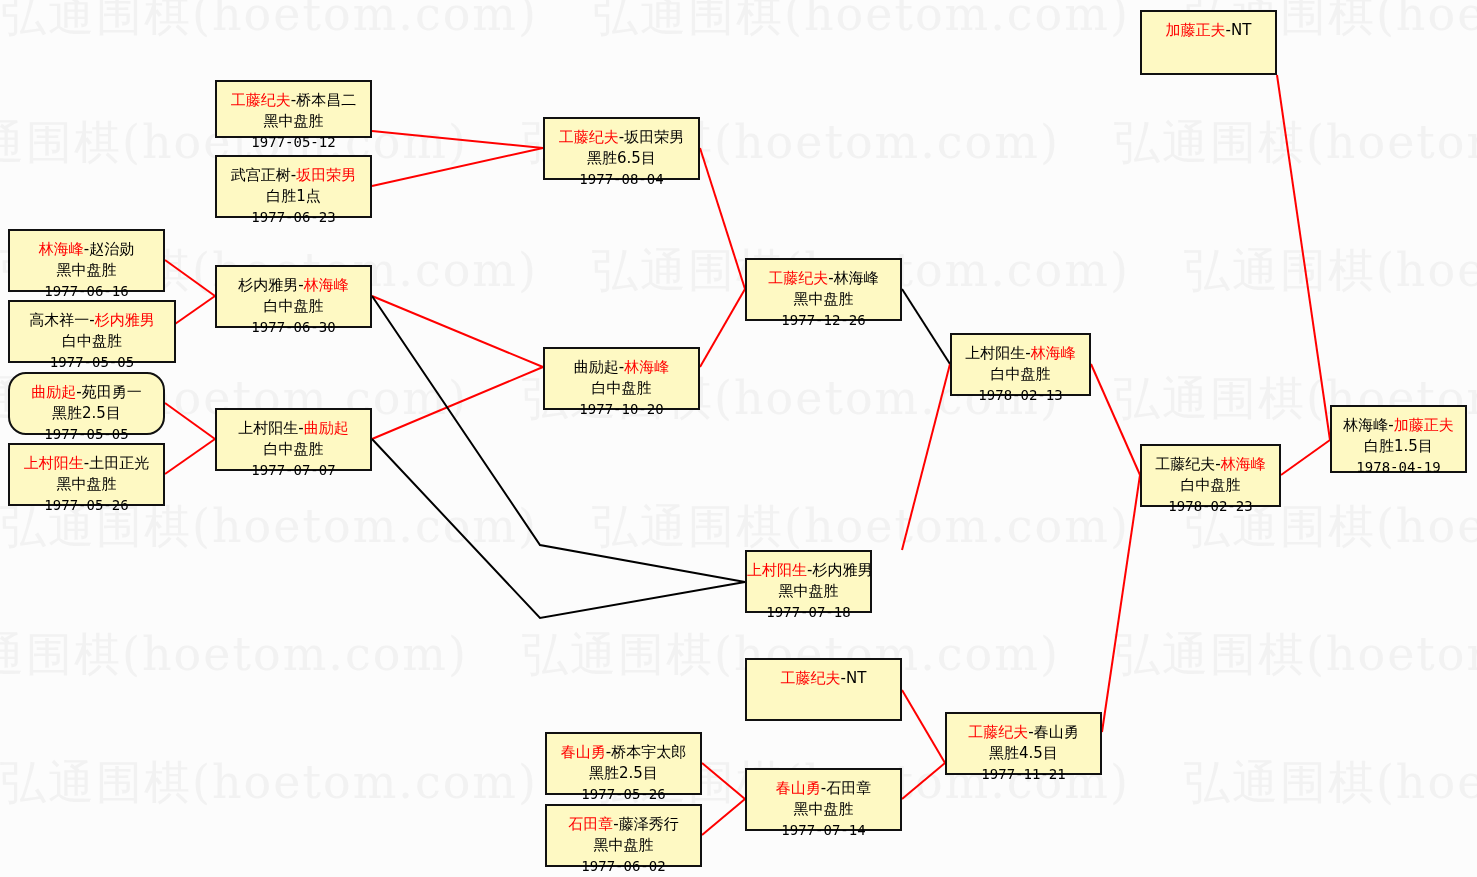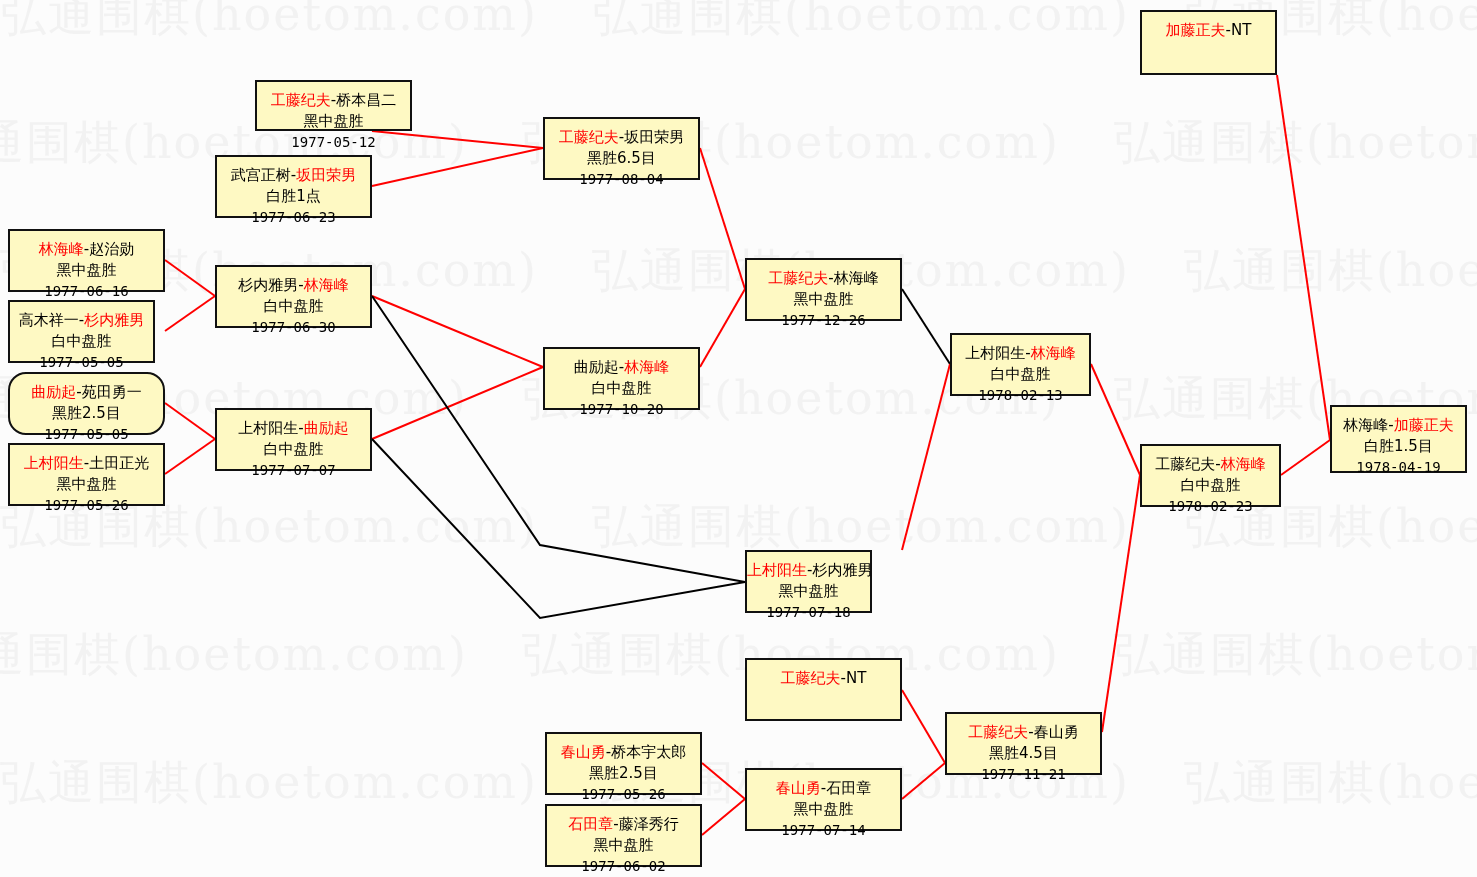--- a/index.html
+++ b/index.html
@@ -82,36 +82,36 @@
       <polyline points="1102,732 1140,475" fill="none" stroke="#ff0000" stroke-width="2" stroke-linejoin="miter"></polyline>
       <polyline points="1277,75 1330,440" fill="none" stroke="#ff0000" stroke-width="2" stroke-linejoin="miter"></polyline>
       <polyline points="1281,475 1330,440" fill="none" stroke="#ff0000" stroke-width="2" stroke-linejoin="miter"></polyline>
       <polyline points="902,690 945,763" fill="none" stroke="#ff0000" stroke-width="2" stroke-linejoin="miter"></polyline>
       <polyline points="902,799 945,763" fill="none" stroke="#ff0000" stroke-width="2" stroke-linejoin="miter"></polyline>
       <polyline points="702,763 745,799" fill="none" stroke="#ff0000" stroke-width="2" stroke-linejoin="miter"></polyline>
       <polyline points="702,835 745,799" fill="none" stroke="#ff0000" stroke-width="2" stroke-linejoin="miter"></polyline>
     </svg>
 
   <div id="nodes">
-      <div class="node" style="left: 215px; top: 80px; width: 157px; height: 51px; margin-left: 40px;">
+      <div class="node" style="left: 215px; top: 80px; width: 157px; height: 58px;">
         <span class="ln players"><span class="red">工藤纪夫</span><span class="blk">-</span><span class="blk">桥本昌二</span></span>
         <span class="ln result">黑中盘胜</span>
         <span class="ln date">1977-05-12</span>
       </div>
       <div class="node" style="left: 215px; top: 155px; width: 157px; height: 63px;">
         <span class="ln players"><span class="blk">武宫正树</span><span class="blk">-</span><span class="red">坂田荣男</span></span>
         <span class="ln result">白胜1点</span>
         <span class="ln date">1977-06-23</span>
       </div>
       <div class="node" style="left: 8px; top: 229px; width: 157px; height: 63px;">
         <span class="ln players"><span class="red">林海峰</span><span class="blk">-</span><span class="blk">赵治勋</span></span>
         <span class="ln result">黑中盘胜</span>
         <span class="ln date">1977-06-16</span>
       </div>
-      <div class="node" style="left: 8px; top: 300px; width: 147px; height: 63px;">
+      <div class="node" style="left: 8px; top: 300px; width: 168px; height: 63px;">
         <span class="ln players"><span class="blk">高木祥一</span><span class="blk">-</span><span class="red">杉内雅男</span></span>
         <span class="ln result">白中盘胜</span>
         <span class="ln date">1977-05-05</span>
       </div>
       <div class="node" style="left: 8px; top: 372px; width: 157px; height: 63px; border-radius: 18px;">
         <span class="ln players"><span class="red">曲励起</span><span class="blk">-</span><span class="blk">苑田勇一</span></span>
         <span class="ln result">黑胜2.5目</span>
         <span class="ln date">1977-05-05</span>
       </div>
       <div class="node" style="left: 8px; top: 443px; width: 157px; height: 63px;">

